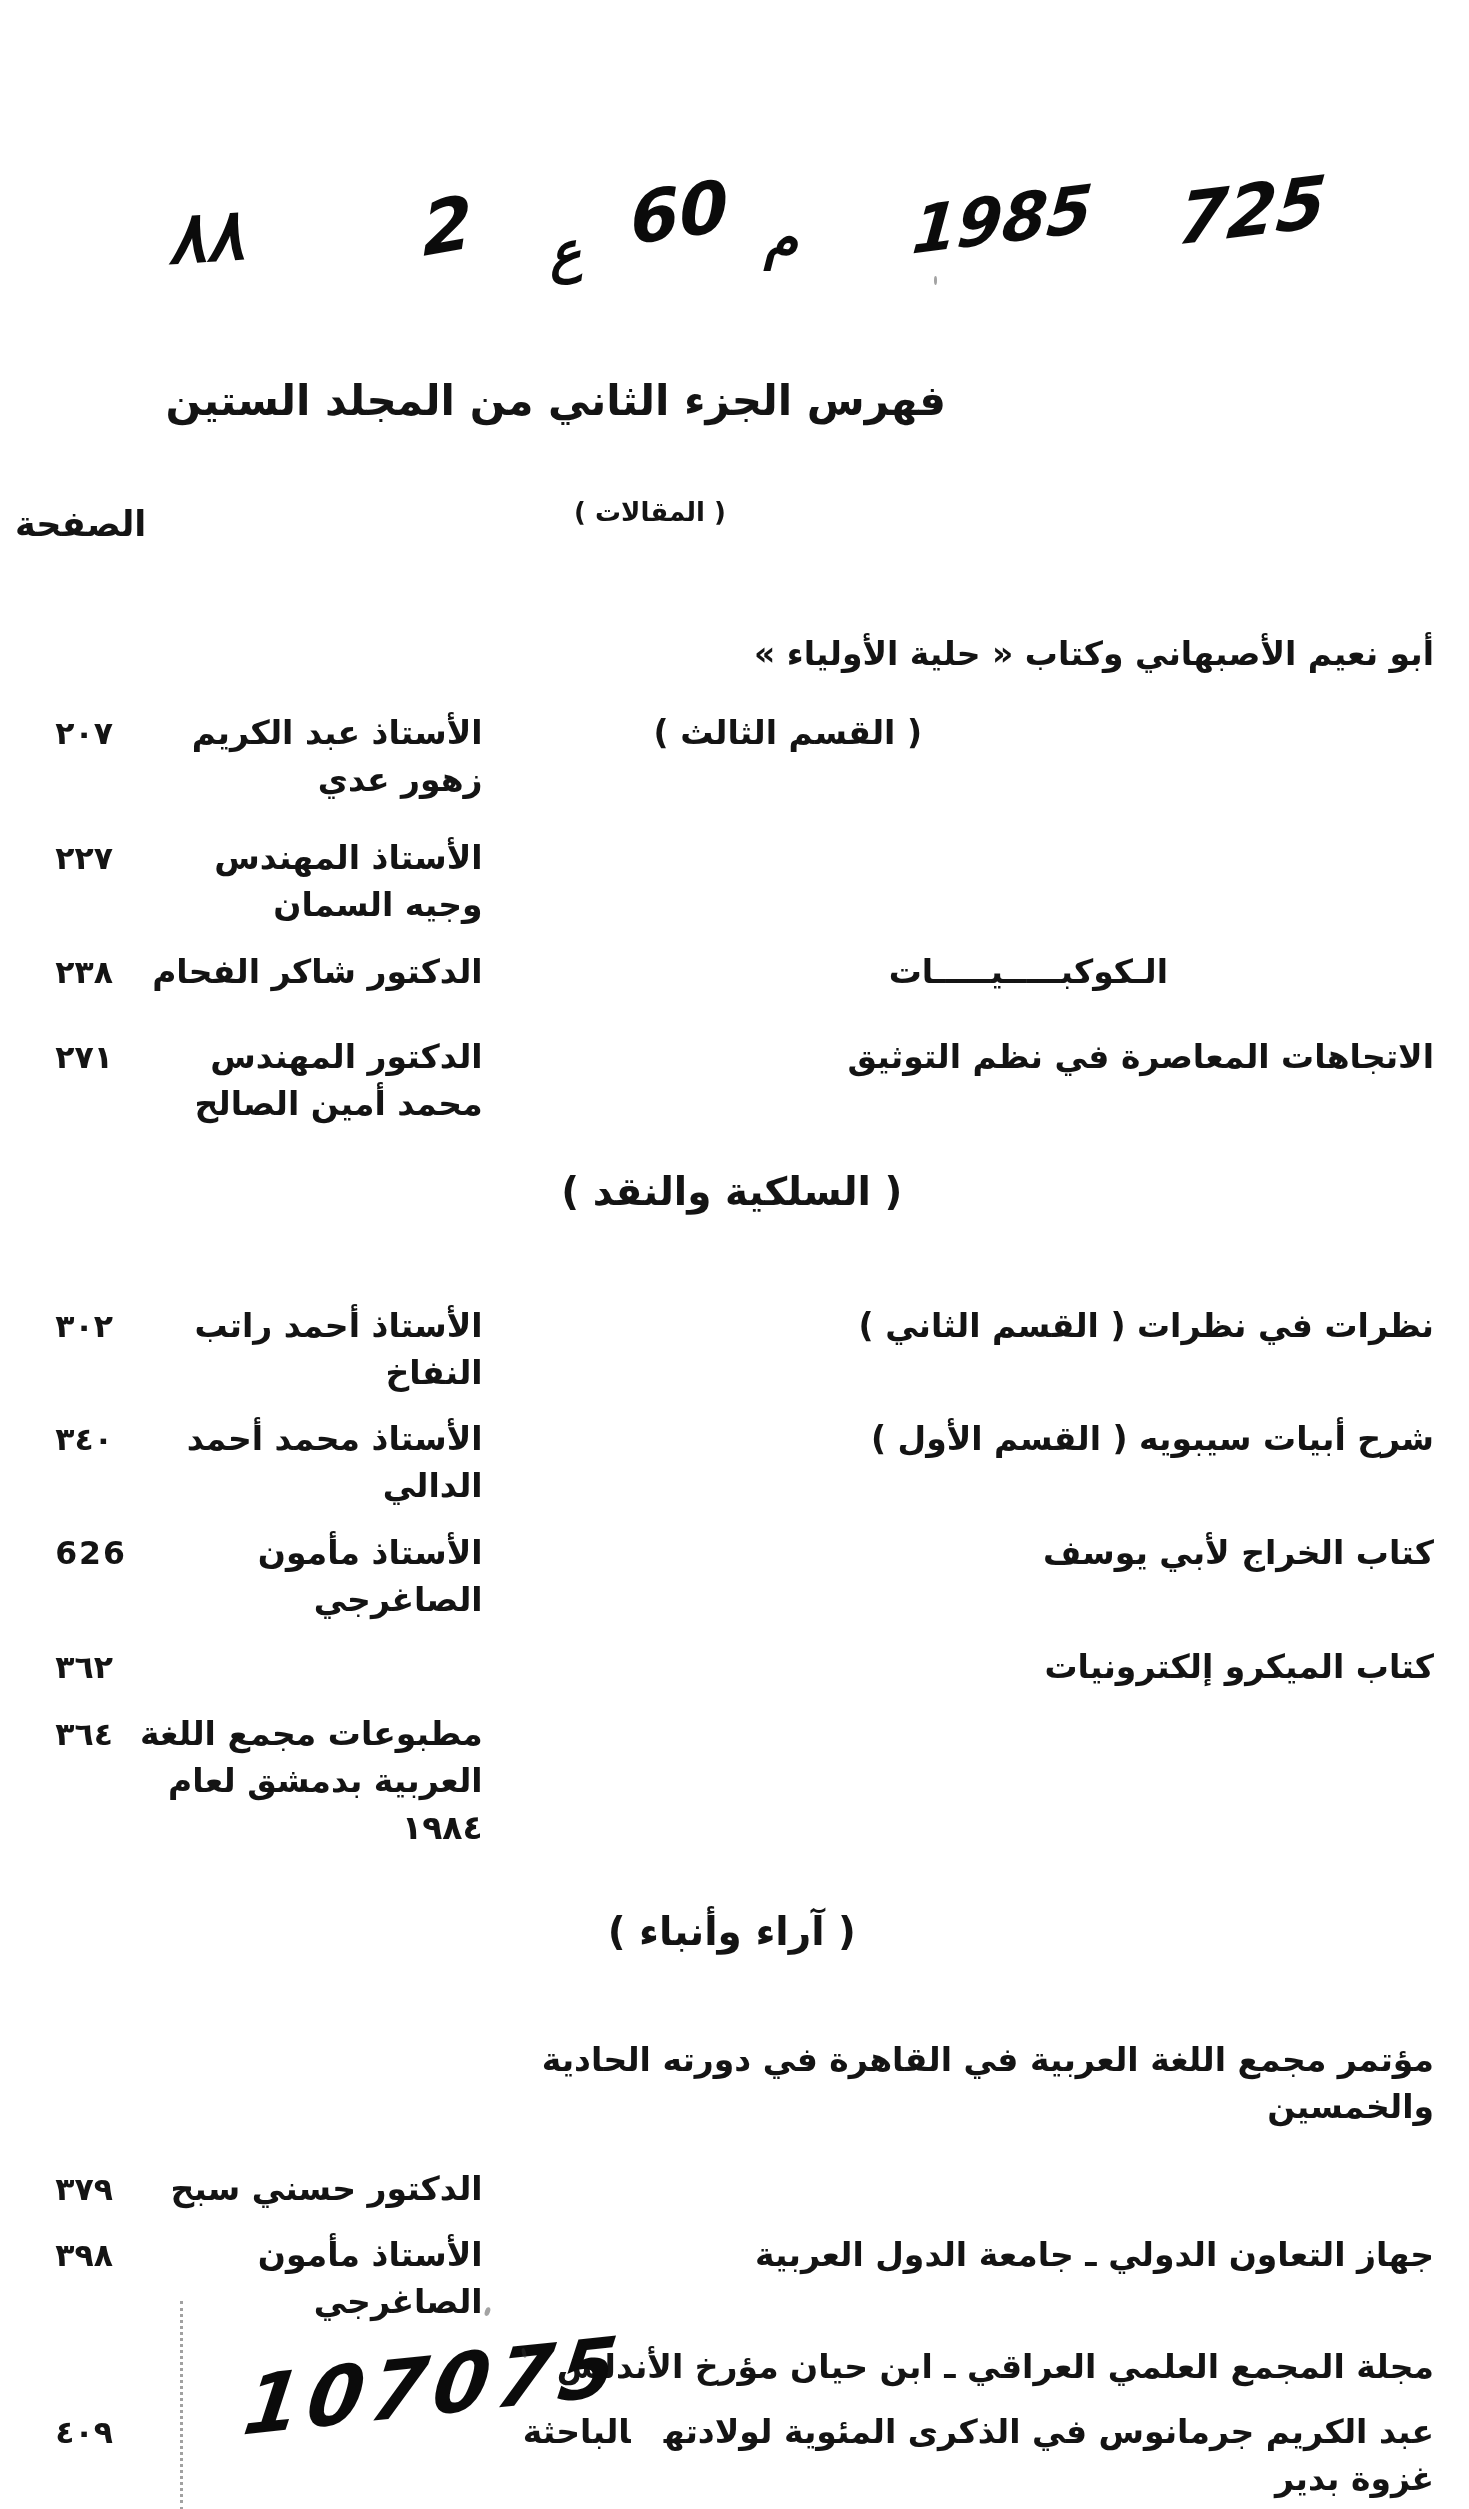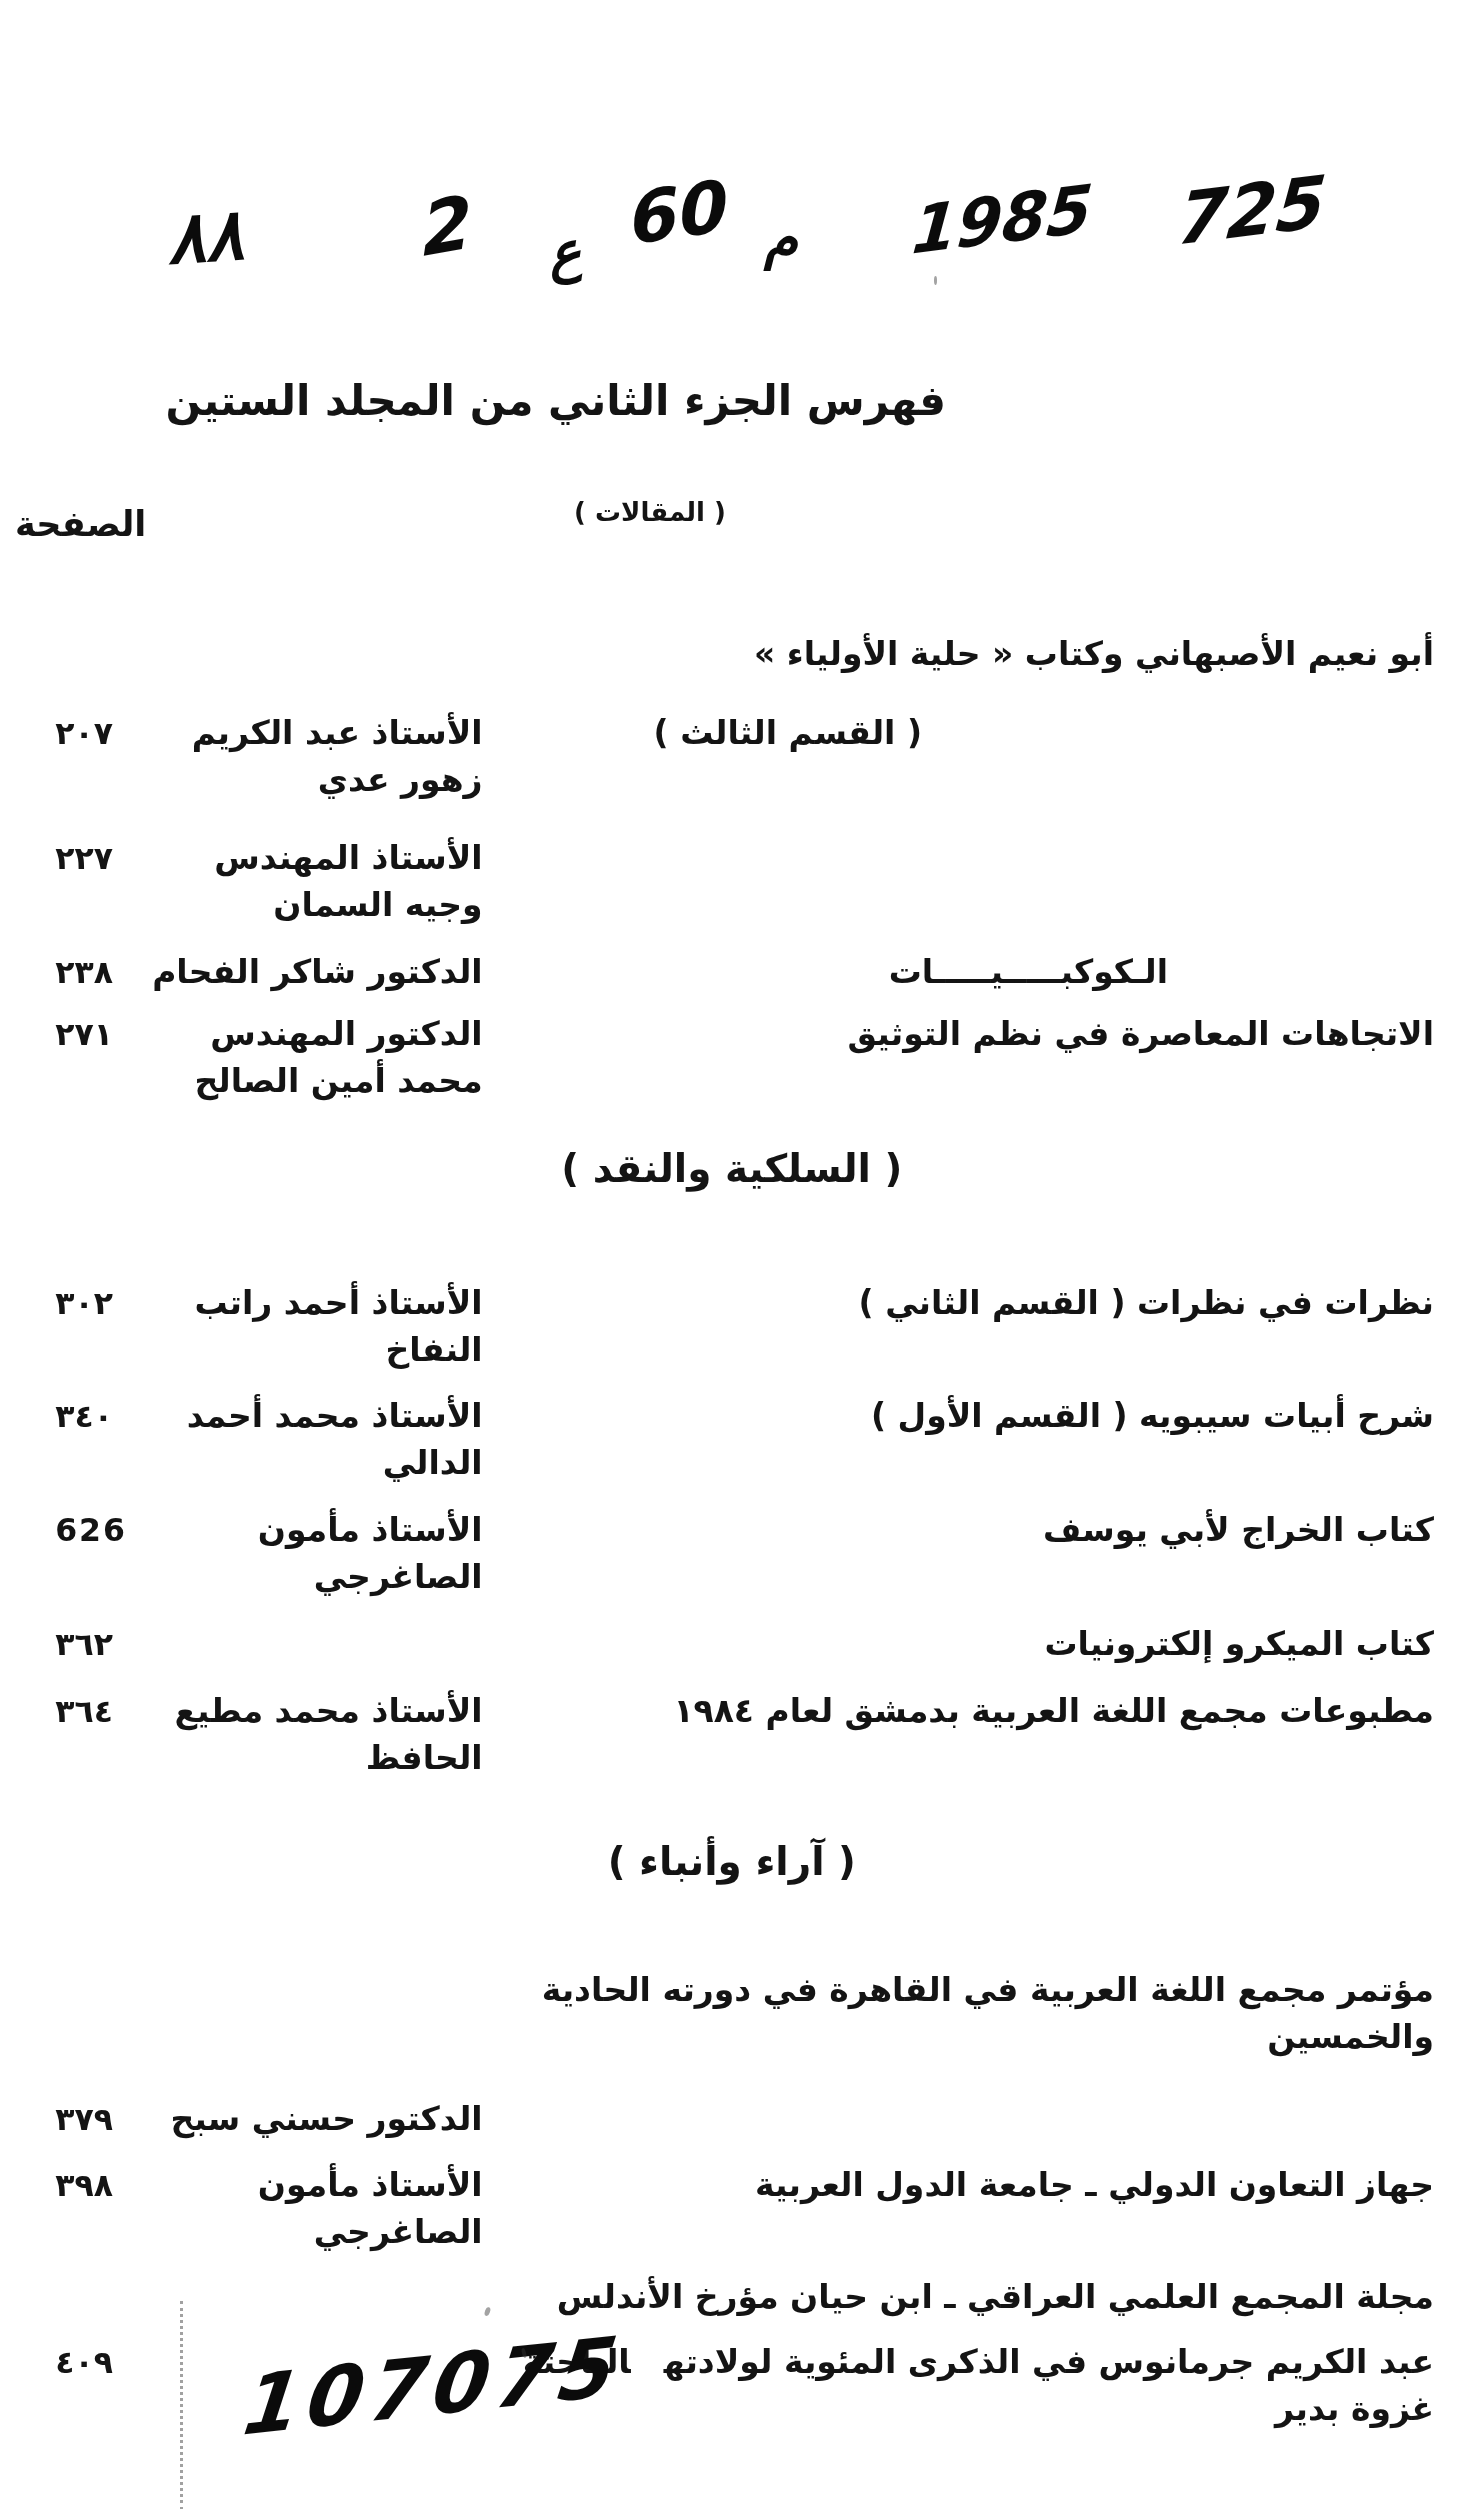--- a/index.html
+++ b/index.html
@@ -18,21 +18,21 @@
     font-size:26px;font-weight:700;direction:rtl}
 
   
   .content{position:absolute;top:630px;left:29.6px;right:36px}
   .row{display:grid;grid-template-columns:103px 350px 1fr;align-items:baseline;
     font-size:33px;font-weight:700;line-height:47px}
   .s0 .row{margin-bottom:31.5px}
   .s1 .row{margin-bottom:19.7px}
   .s2 .row{margin-bottom:17.7px}
   .row.mb20{margin-bottom:19.7px}
-  .row.mb22{margin-bottom:14px}
+  .row.mb22{margin-bottom:37px}
   .row.mb36{margin-bottom:35px}
   .pg{padding-left:25.6px;font-size:31.5px;letter-spacing:2px}
   .au{text-align:right;direction:rtl;padding-left:9.9px}
   .ti{text-align:right;direction:rtl}
   .indent-lg{padding-right:512px}
   .indent-md{padding-right:330px}
   .indent-sm{padding-right:266px}
   .inline-author{margin-right:33px}
   .sec-heading{text-align:center;font-size:39px;font-weight:700;direction:rtl;line-height:51px}
   .h1{margin:39px 0 85px}
@@ -121,21 +121,20 @@
       <div class="au">الأستاذ مأمون الصاغرجي</div>
       <div class="ti">كتاب الخراج لأبي يوسف</div>
     </div>
     <div class="row">
       <div class="pg">٣٦٢</div>
       <div class="au"></div>
       <div class="ti">كتاب الميكرو إلكترونيات</div>
     </div>
     <div class="row">
       <div class="pg">٣٦٤</div>
-      <div class="au">الأستاذ محمد مطيع الحافظ</div>
       <div class="ti">مطبوعات مجمع اللغة العربية بدمشق لعام ١٩٨٤</div>
     </div>
   </div>
 
   <div class="sec-heading h2">( آراء وأنباء )</div>
 
   <div class="s2">
     <div class="row mb36">
       <div class="pg"></div>
       <div class="au"></div>

